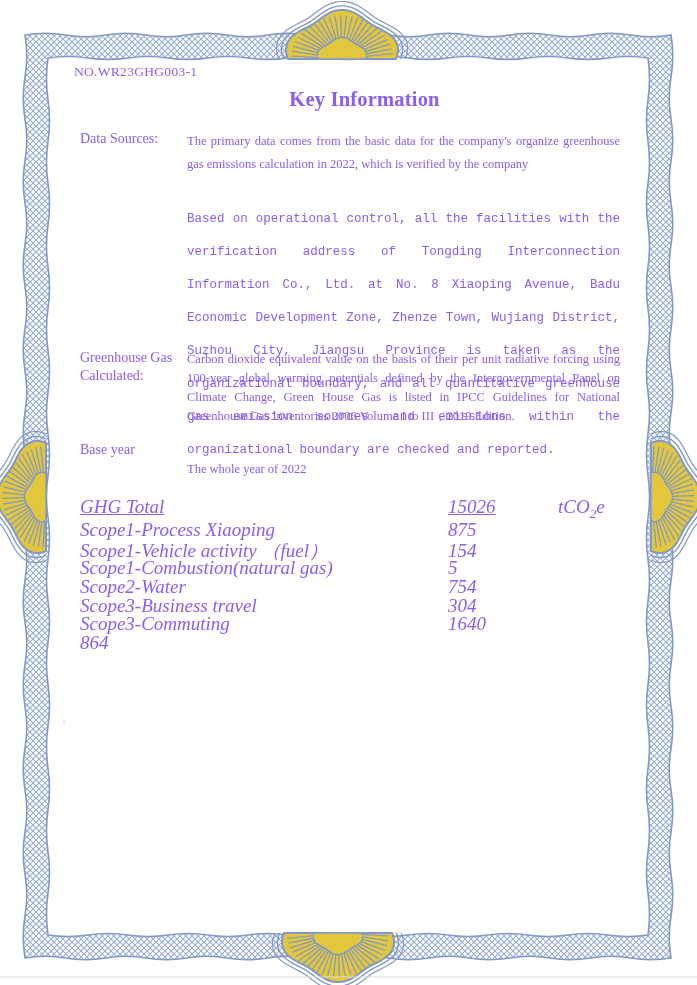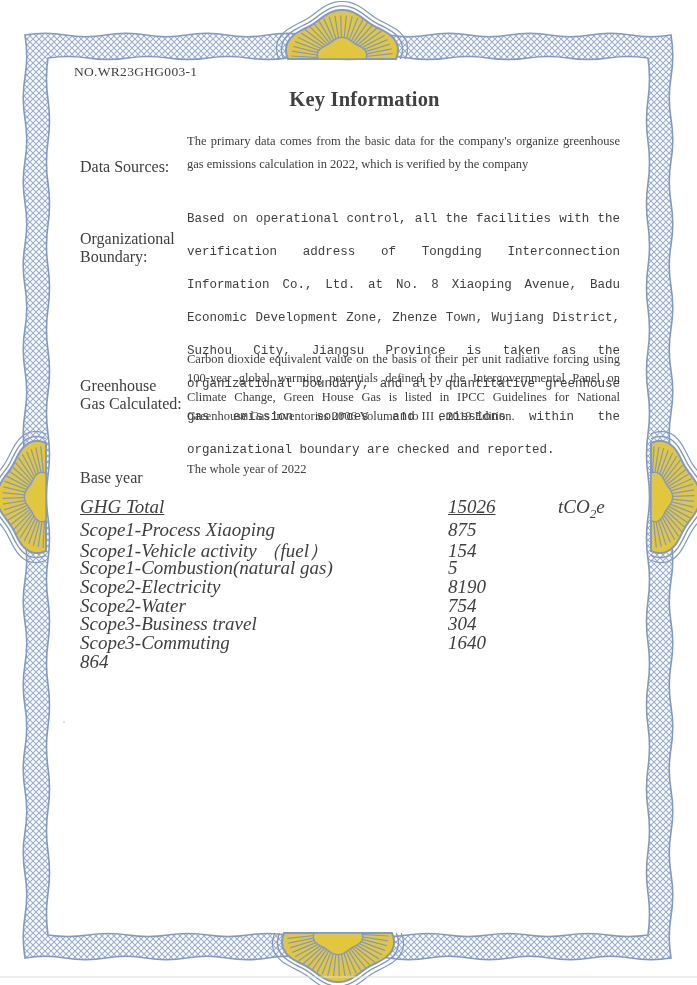--- a/index.html
+++ b/index.html
@@ -1,24 +1,24 @@
 <!DOCTYPE html>
 <html><head>
 <meta charset="utf-8">
 <style>
   html,body{margin:0;padding:0;background:#fff;}
   .page{
     position:relative;width:697px;height:985px;background:#ffffff;overflow:hidden;
-    font-family:"Liberation Serif","DejaVu Serif",serif;color:#404040;
+    font-family:"Liberation Serif","DejaVu Serif",serif;color:#8b5cf6;
   }
   #deco{position:absolute;left:0;top:0;width:697px;height:985px;z-index:0;pointer-events:none;}
   .doc-number{position:absolute;left:74px;top:64px;font-size:13.5px;letter-spacing:.3px;z-index:2;}
   .title{position:absolute;left:16px;top:88px;width:697px;margin:0;text-align:center;
          font-size:20.5px;font-weight:bold;letter-spacing:.2px;z-index:2;}
-  .sec-label{position:absolute;left:80px;width:104px;font-size:16px;line-height:18px;z-index:2;margin-top:28px;}
+  .sec-label{position:absolute;left:80px;width:104px;font-size:14px;line-height:18px;z-index:2;}
   .sec-text{position:absolute;left:187px;width:433px;font-size:12.5px;text-align:justify;z-index:2;}
   .s0l{top:130px;} .s0t{top:130px;line-height:23px;}
   .s1l{top:202px;} .s1t{top:203px;line-height:33px;font-family:Liberation Mono, monospace;}
   .s2l{top:349px;} .s2t{top:350px;line-height:19px;}
   .s3l{top:441px;} .s3t{top:430px;margin-top:32px;}
   .ghg{position:absolute;left:80px;top:496px;width:540px;z-index:2;
        font-style:italic;font-size:19px;}
   .ghg-row{display:flex;align-items:baseline;height:18.9px;}
   .ghg-head{height:23px;}
   .ghg-label{width:368px;flex:none;white-space:nowrap;}
@@ -178,21 +178,20 @@
       <rect x="0" y="976.5" width="697" height="1" fill="#dcdcdc"></rect>
     </svg>
 
   <div class="doc-number">NO.WR23GHG003-1</div>
 
   <h1 class="title">Key Information</h1>
 
   <div class="sec-label s0l">Data Sources:</div>
   <div class="sec-text  s0t">The primary data comes from the basic data for the company's organize greenhouse gas emissions calculation in 2022, which is verified by the company</div>
 
-  <div class="sec-label s1l">Organizational Boundary:</div>
   <div class="sec-text  s1t">Based on operational control, all the facilities with the verification address of Tongding Interconnection Information Co., Ltd. at No. 8 Xiaoping Avenue, Badu Economic Development Zone, Zhenze Town, Wujiang District, Suzhou City, Jiangsu Province is taken as the organizational boundary, and all quantitative greenhouse gas emission sources and emissions within the organizational boundary are checked and reported.</div>
 
   <div class="sec-label s2l">Greenhouse Gas Calculated:</div>
   <div class="sec-text  s2t">Carbon dioxide equivalent value on the basis of their per unit radiative forcing using 100-year global warming potentials defined by the Intergovernmental Panel on Climate Change, Green House Gas is listed in IPCC Guidelines for National Greenhouse Gas Inventories 2006 Volume I to III，2019 Edition.</div>
 
   <div class="sec-label s3l">Base year</div>
   <div class="sec-text  s3t">The whole year of 2022</div>
 
   <div class="ghg">
     <div class="ghg-row ghg-head">
@@ -206,24 +205,20 @@
     </div>
     <div class="ghg-row">
       <span class="ghg-label">Scope1-Vehicle activity （fuel）</span>
       <span class="ghg-value">154</span>
     </div>
     <div class="ghg-row">
       <span class="ghg-label">Scope1-Combustion(natural gas)</span>
       <span class="ghg-value">5</span>
     </div>
     <div class="ghg-row">
-      <span class="ghg-label">Scope2-Electricity</span>
-      <span class="ghg-value">8190</span>
-    </div>
-    <div class="ghg-row">
       <span class="ghg-label">Scope2-Water</span>
       <span class="ghg-value">754</span>
     </div>
     <div class="ghg-row">
       <span class="ghg-label">Scope3-Business travel</span>
       <span class="ghg-value">304</span>
     </div>
     <div class="ghg-row">
       <span class="ghg-label">Scope3-Commuting</span>
       <span class="ghg-value">1640</span>

